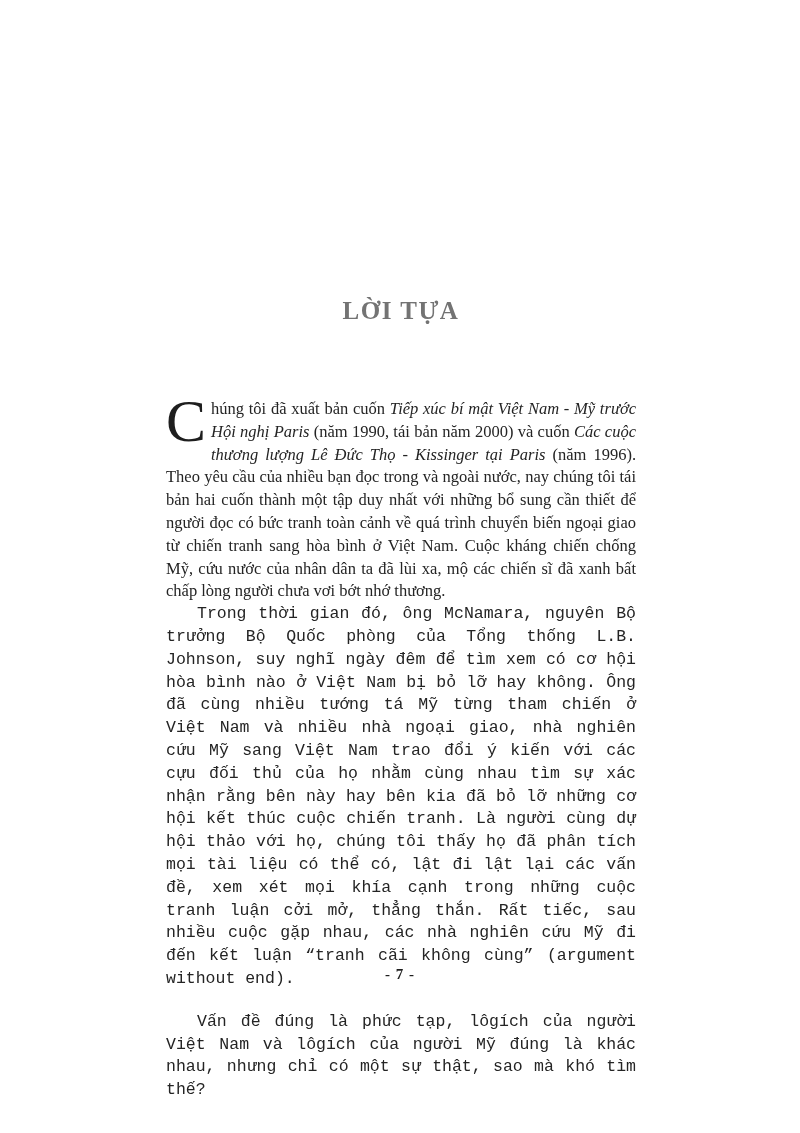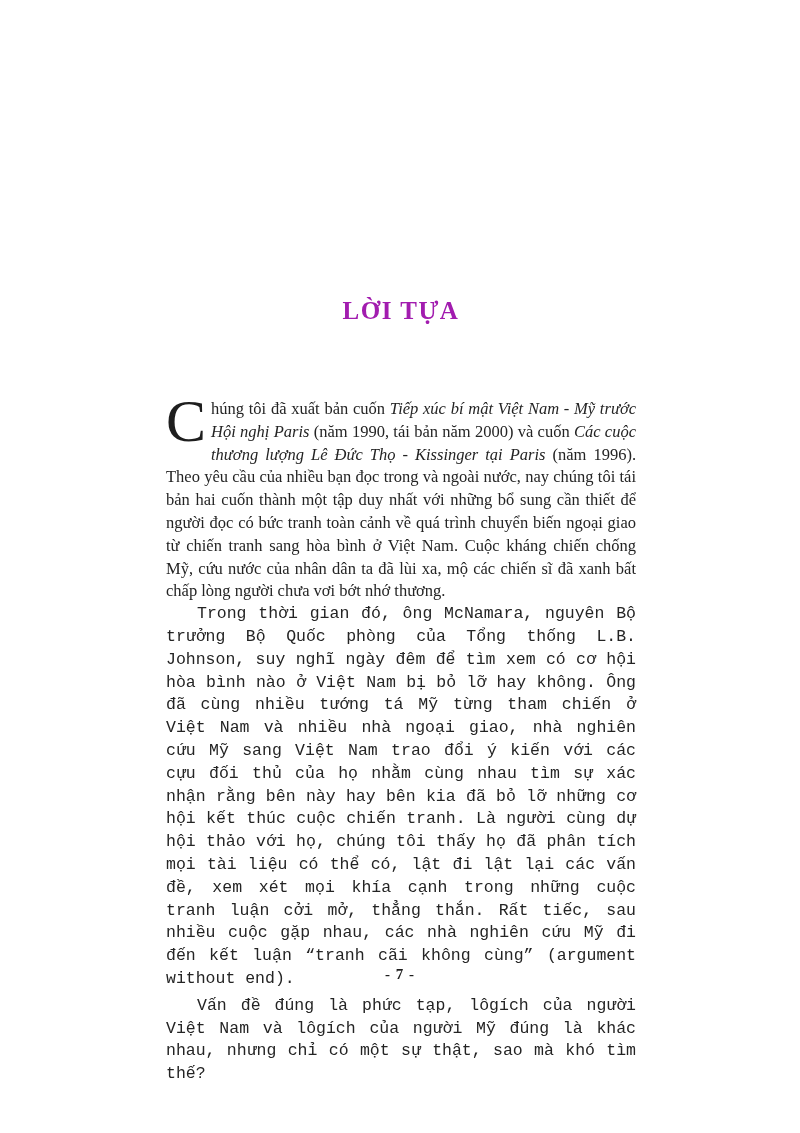--- a/index.html
+++ b/index.html
@@ -16,35 +16,35 @@
   .title {
     position: absolute;
     top: 297px;
     left: 165px;
     width: 472px;
     margin: 0;
     text-align: center;
     font-size: 25px;
     font-weight: bold;
     letter-spacing: 1.5px;
-    color: #a21caf;
+    color: #737373;
   }
   .text-block {
     position: absolute;
     left: 166px;
     top: 398px;
     width: 470px;
     font-size: 16.5px;
     line-height: 22.8px;
     text-align: justify;
     text-justify: inter-word;
   }
   .para { margin: 0; padding: 0; }
   .para.indent { text-indent: 31px; font-family: Liberation Mono, monospace; }
-  .para.gap-before { margin-top: 4px; }
+  .para.gap-before { margin-top: 20px; }
   .dropcap {
     float: left;
     font-size: 60px;
     line-height: 45px;
     height: 45px;
     padding: 1px 5px 0 0;
     color: #1e1e1e;
   }
   .it { font-style: italic; }
   .pagenum {

